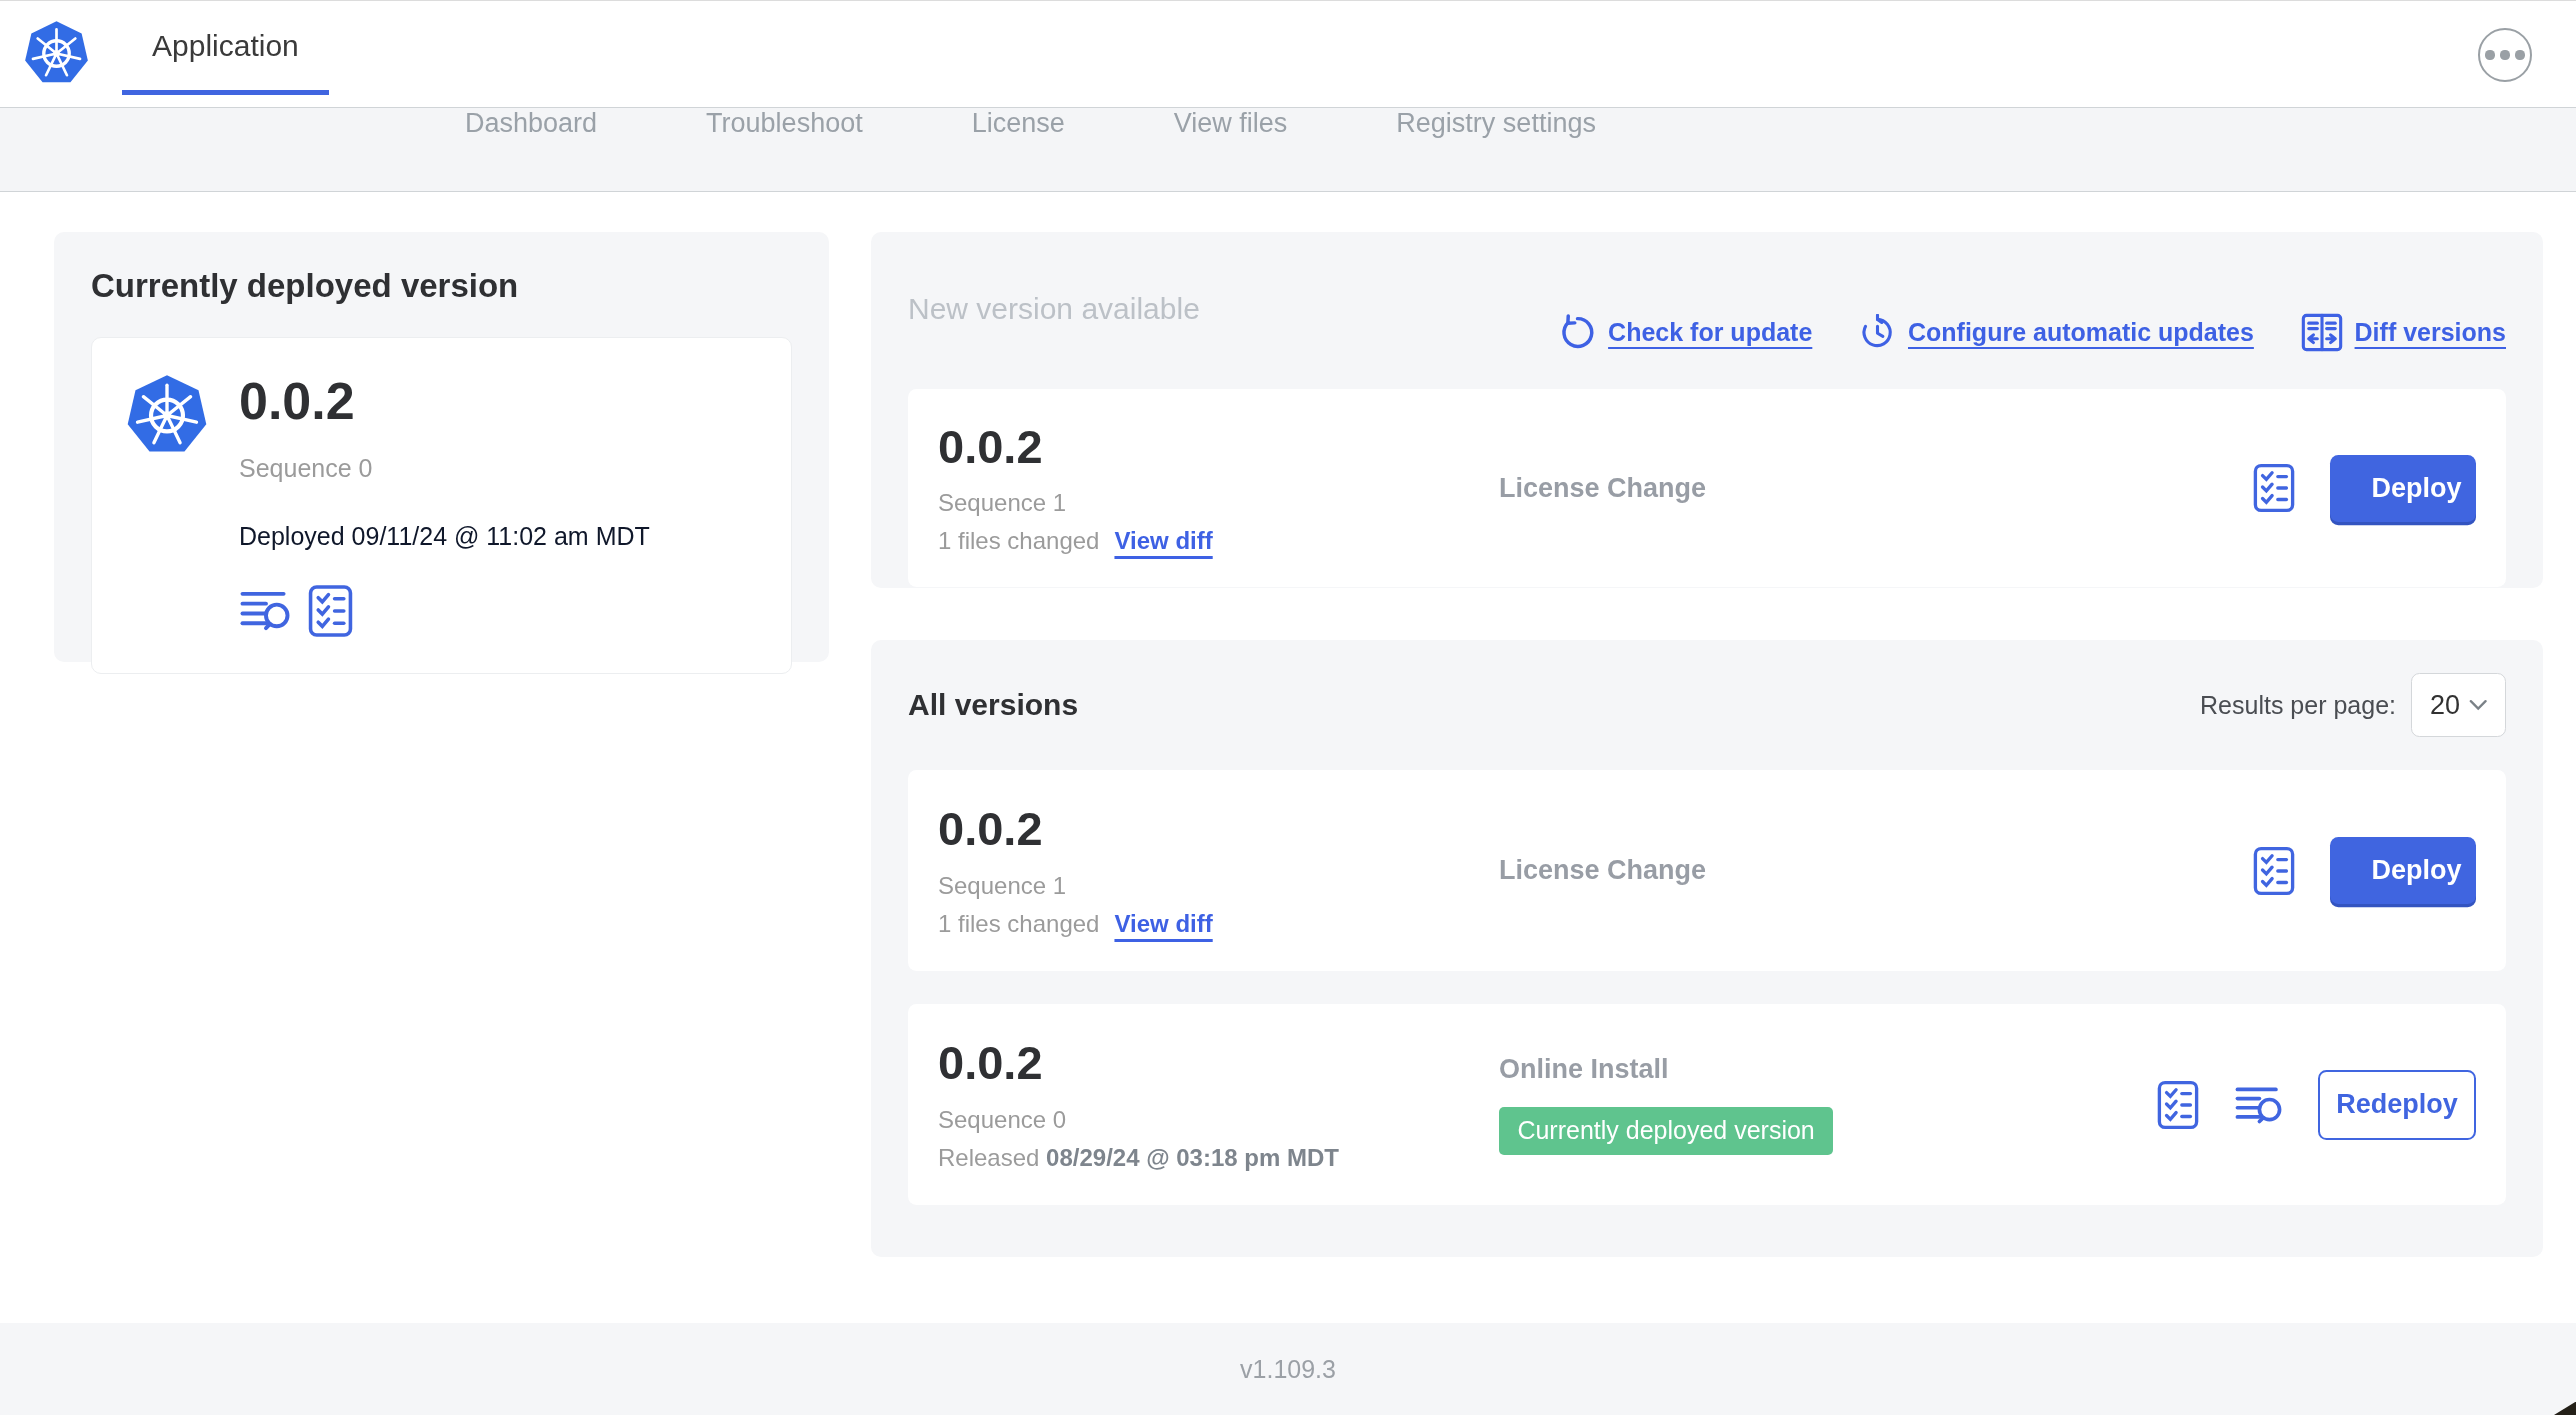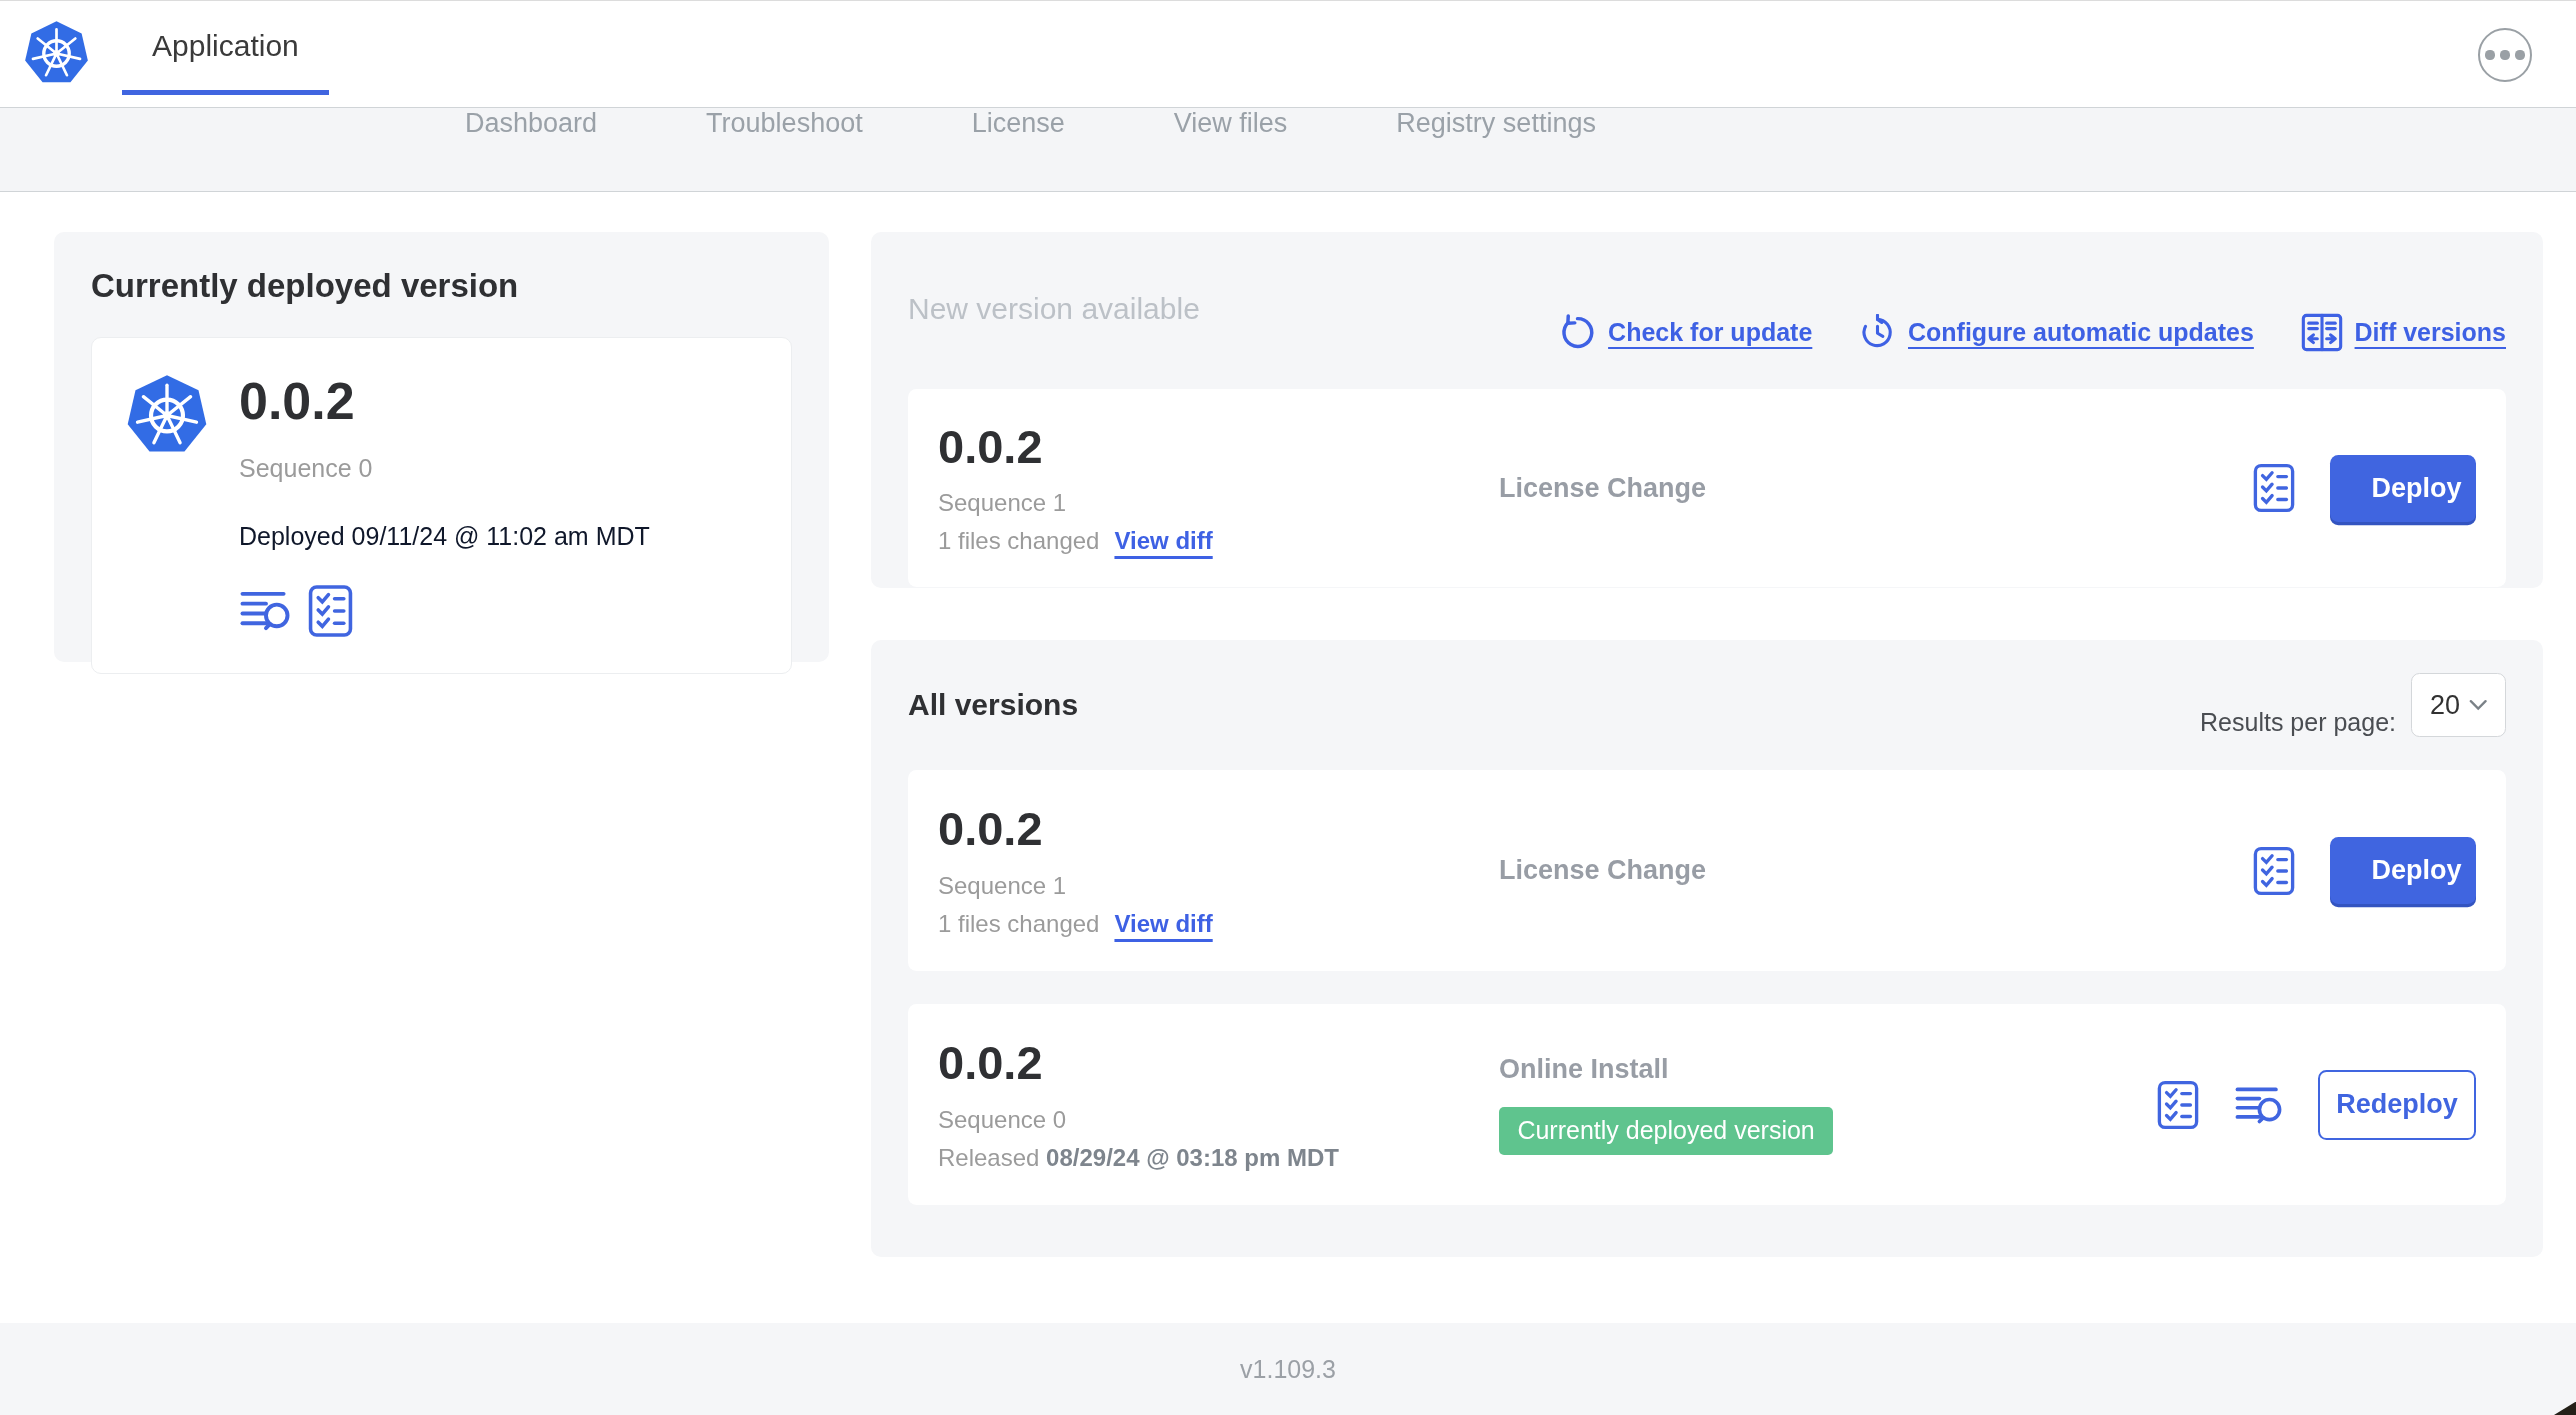--- a/index.html
+++ b/index.html
@@ -100,21 +100,21 @@
     font-family:inherit; cursor:pointer; box-shadow:0 3.3px 0 #3354c0;padding-left:27px;
   }
   .btn-outline {
     width:158px; height:70px; border:2.5px solid #4065E0; border-radius:8.4px;
     background:#fff; color:#4065E0; font-size:27px; font-weight:700;
     font-family:inherit; cursor:pointer;
   }
   
   .allver-section { position:absolute; left:871px; top:447px; width:1672px; height:617px; padding:33px 37px; }
   .allver-title { font-size:30px; font-weight:700; color:#2f3033; }
-  .per-page { display:flex; align-items:flex-end; gap:15px; }
+  .per-page { display:flex; align-items:center; gap:15px; }
   .per-page .pp-label { font-size:25px; color:#4a4d52; }
   .pp-select {
     width:95px; height:64px; background:#fff; border:1.7px solid #d4d7da; border-radius:8.4px;
     display:flex; align-items:center; justify-content:center; gap:8.4px;
     font-size:27px; color:#323232; cursor:pointer;
   }
   .allver-section .row-card { margin-top:33px; }
   
   .footer {
     position:absolute; left:0; right:0; bottom:0; height:92px;

